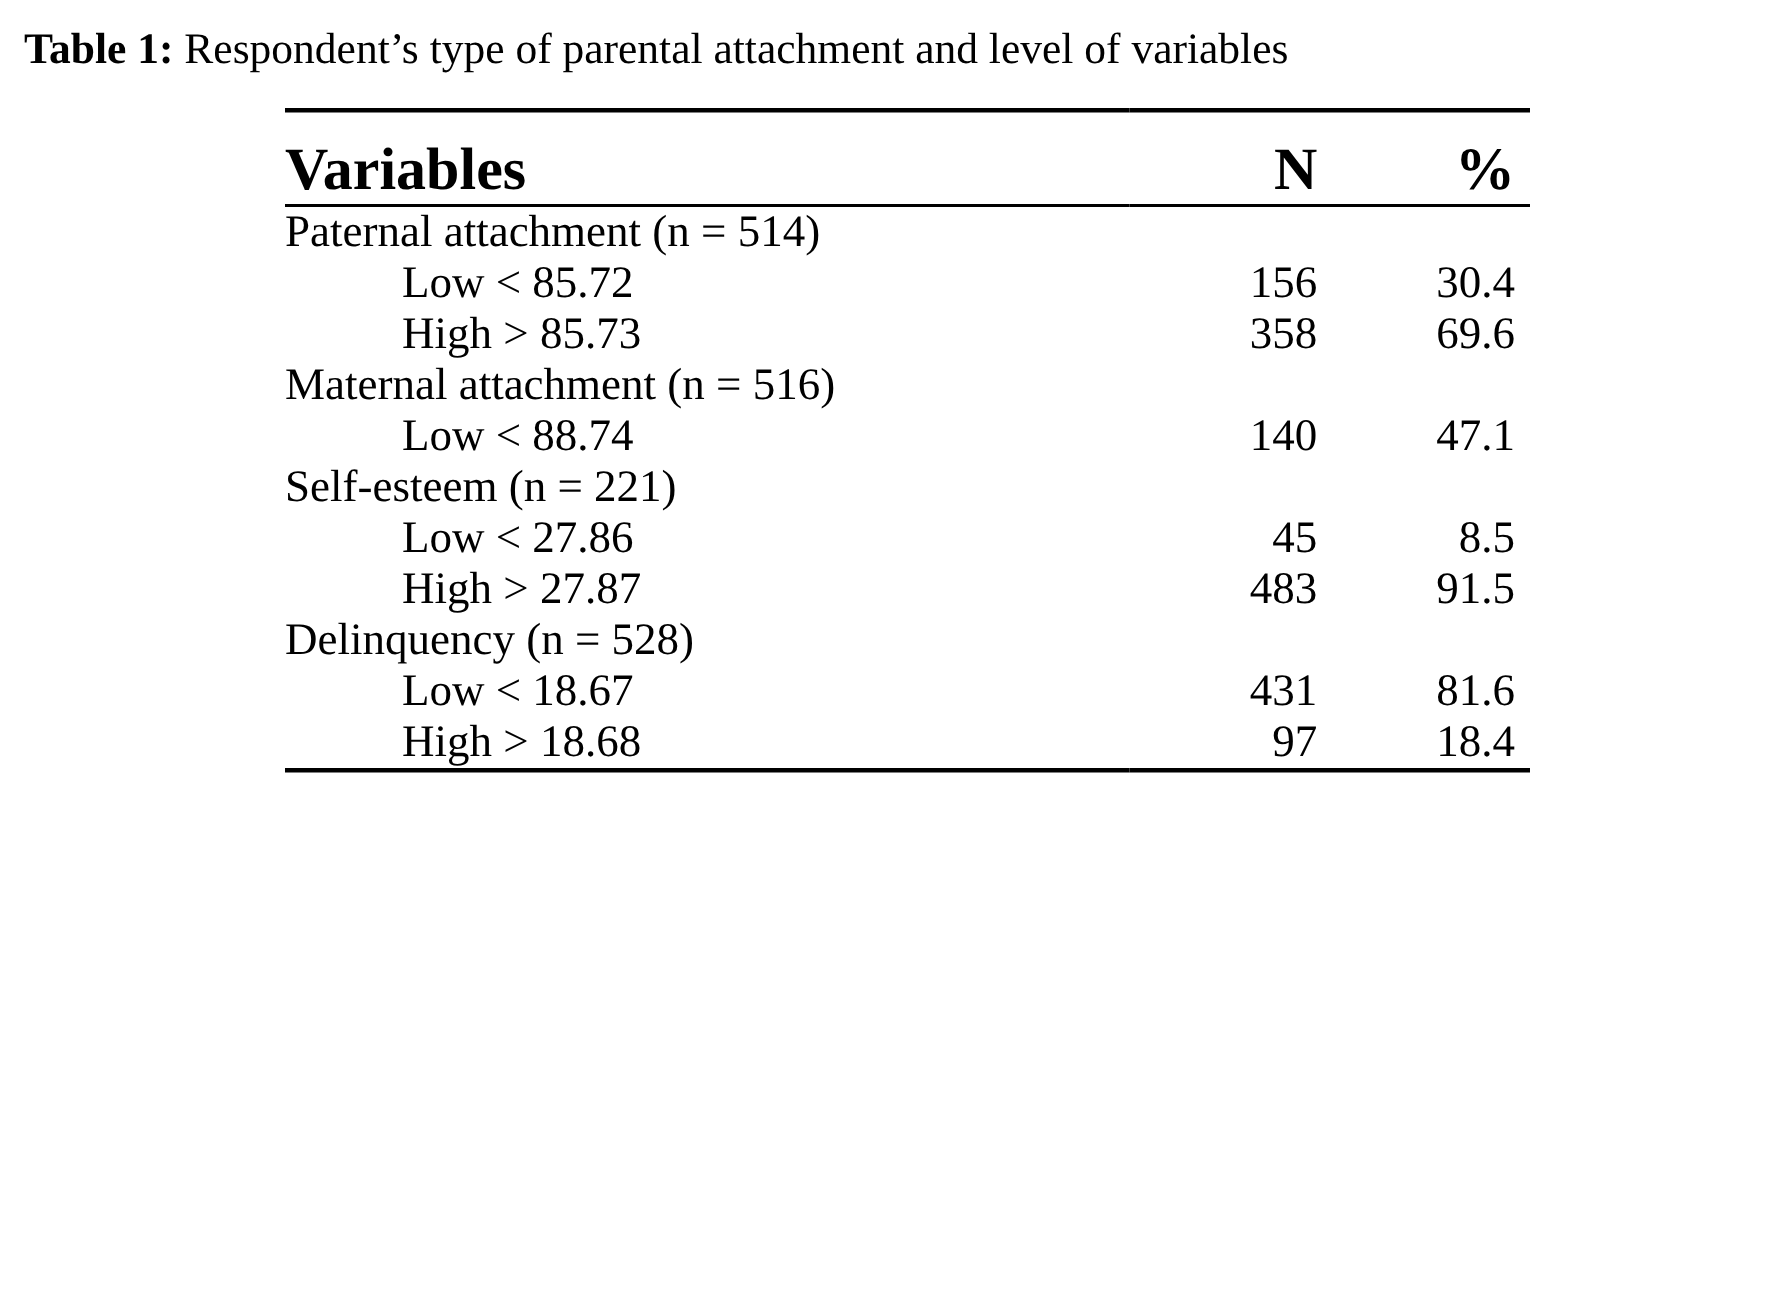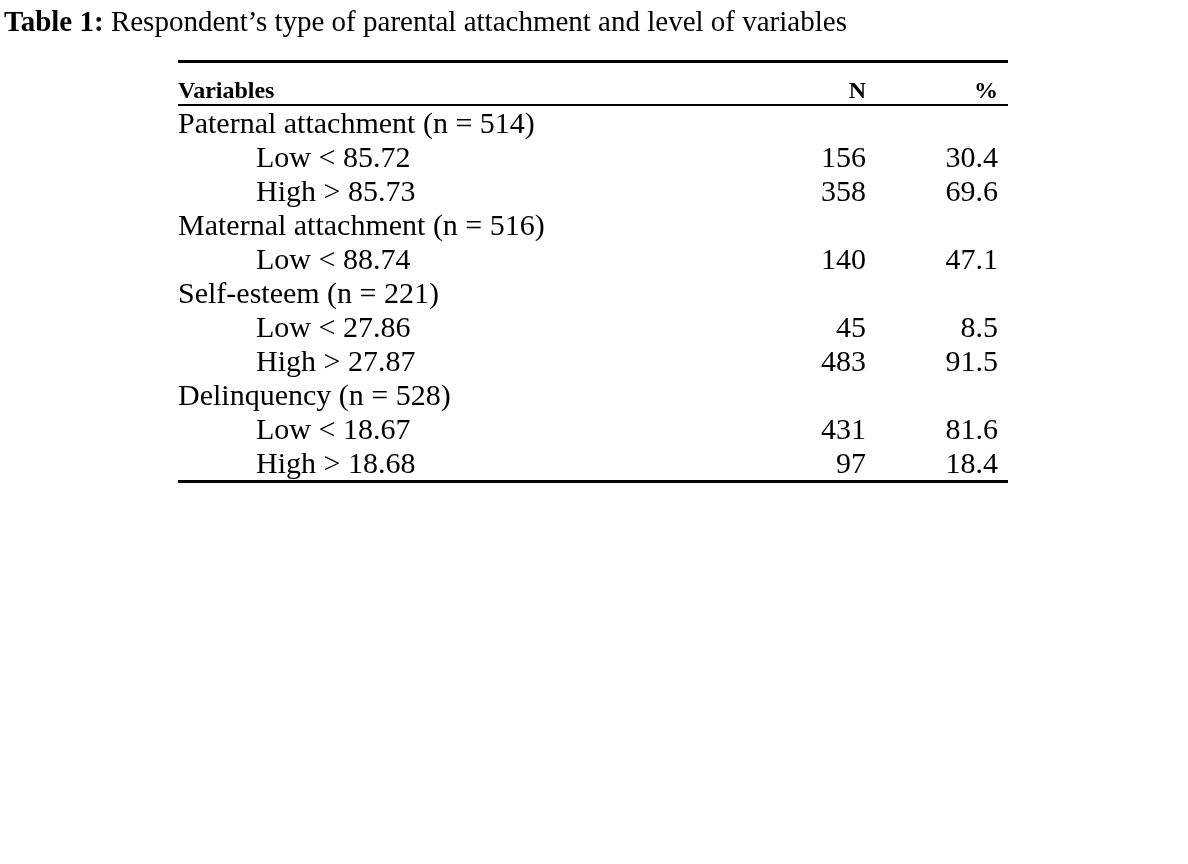--- a/index.html
+++ b/index.html
@@ -12,21 +12,21 @@
     height: 864px;
     font-family: "Liberation Serif", serif;
     color: #000000;
     overflow: hidden;
   }
   .page {
     position: relative;
     width: 1188px;
     height: 864px;
     box-sizing: border-box;
-    padding: 0;
+    padding: 12px;
   }
   .caption {
     font-size: 29px;
     line-height: 1.1;
     padding: 6px 0 0 4px;
     white-space: nowrap;
   }
   .caption .caption-label {
     font-weight: bold;
   }
@@ -51,21 +51,21 @@
     border-top: 3px solid #000;
   }
   .rule-mid td {
     border-bottom: 2px solid #000;
   }
   .rule-bottom td {
     border-bottom: 3px solid #000;
   }
   .hdr td {
     font-weight: bold;
-    font-size: 24px;
+    font-size: 40px;
     padding-top: 13px;
     padding-bottom: 10px;
   }
   .col-var { width: 560px; text-align: left; }
   .col-n   { width: 140px; text-align: right; padding-right: 14px !important; }
   .col-pct { width: 130px; text-align: right; padding-right: 10px !important; }
 
   .grp td {
     padding-top: 14px;
     padding-bottom: 2px;

